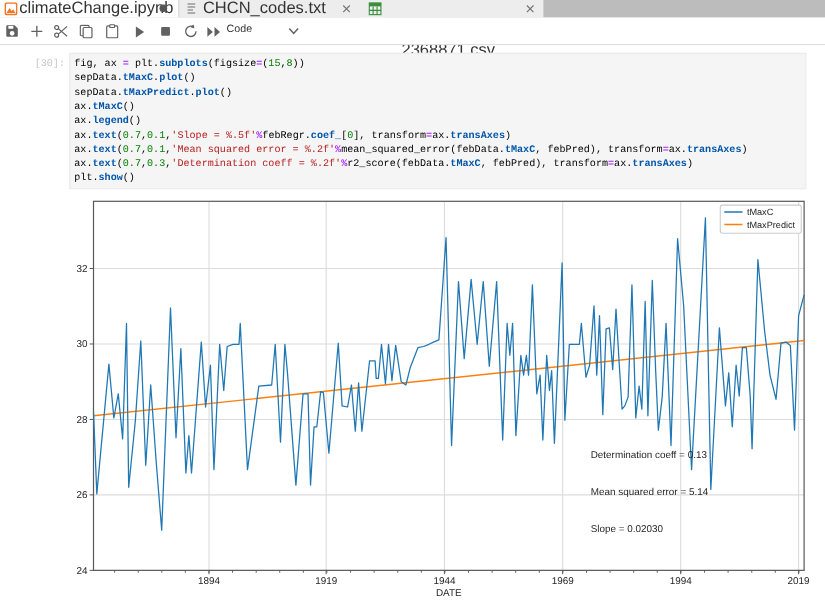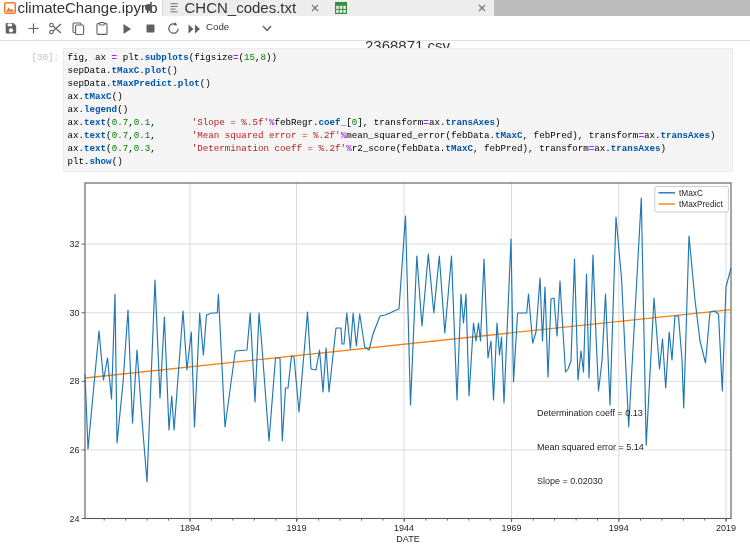--- a/index.html
+++ b/index.html
@@ -17,21 +17,21 @@
   
   #prompt { position:absolute; left:31.5px; top:50.6px; font-family:"Liberation Mono",monospace;
     font-size:9.2px; line-height:13.1px; color:#c4c4c4; }
   #editor { position:absolute; left:62.5px; top:47.5px; width:670px; height:124px;
     background:#f5f5f5; border:1px solid #ececec; }
   #code { position:absolute; left:67.5px; top:50.6px; font-family:"Liberation Mono",monospace;
     font-size:9.2px; line-height:13.1px; white-space:pre; color:#000; }
   .p { color:#0055aa;font-weight:bold; }           
   .o { color:#aa22ff; font-weight:bold; }  
   .n { color:#008000;margin-top:36px; }           
-  .s { color:#ba2121;margin-left:36px; }           
+  .s { color:#ba2121; }           
 </style>
 </head>
 <body>
 <div id="tabbar">
   <div class="tab" style="left:0; width:163px; background:#fff; border-right:1px solid #d8d8d8;">
     <svg class="abs" style="left:4px;top:2px;" width="12" height="12" viewBox="0 0 12 12">
       <rect x="0.75" y="0.75" width="10.5" height="10.5" rx="1.6" fill="none" stroke="#f37726" stroke-width="1.5"></rect>
       <path d="M2 9.8 L4.6 5.2 L6.6 8 L8 6.4 L10 9.8 Z" fill="#f37726"></path>
     </svg>
     <span class="lbl" style="left:17.5px;">climateChange.ipynb</span>

